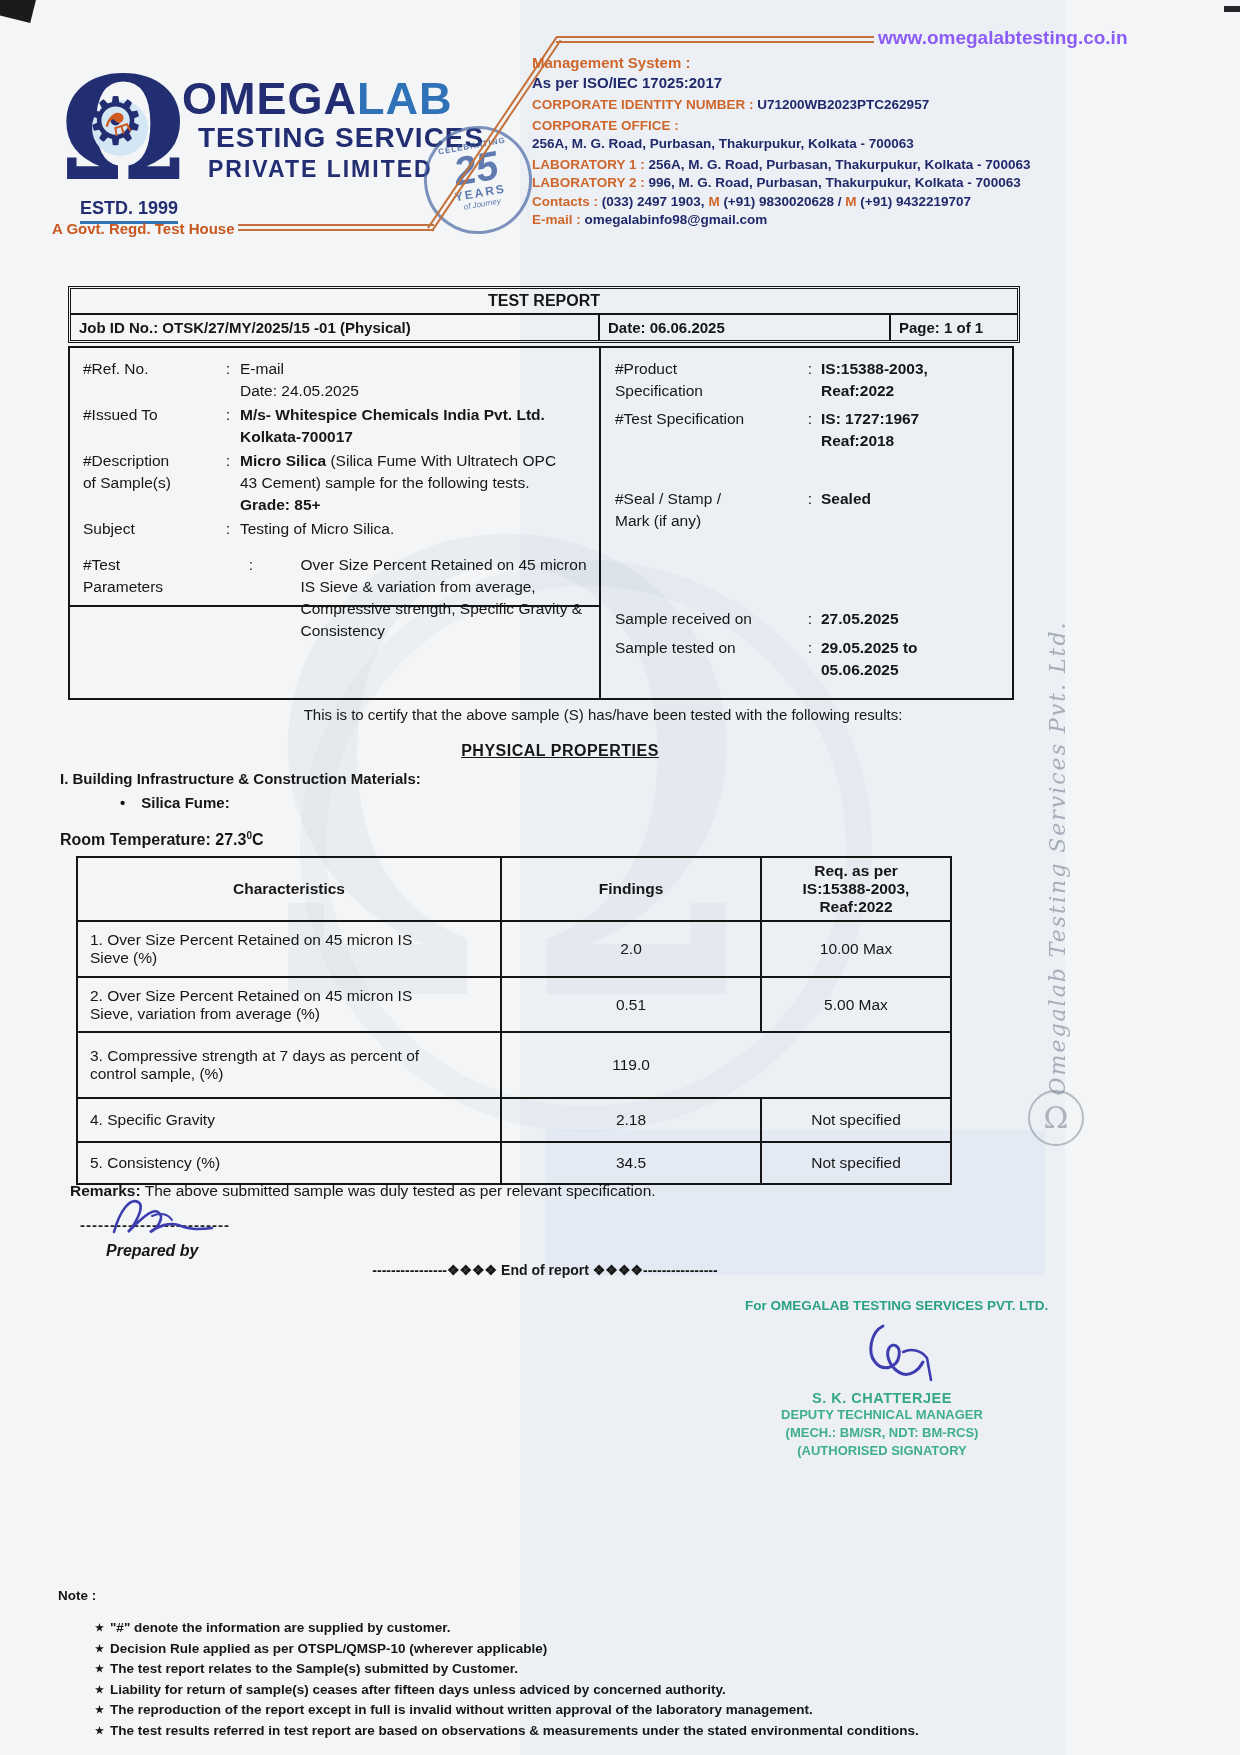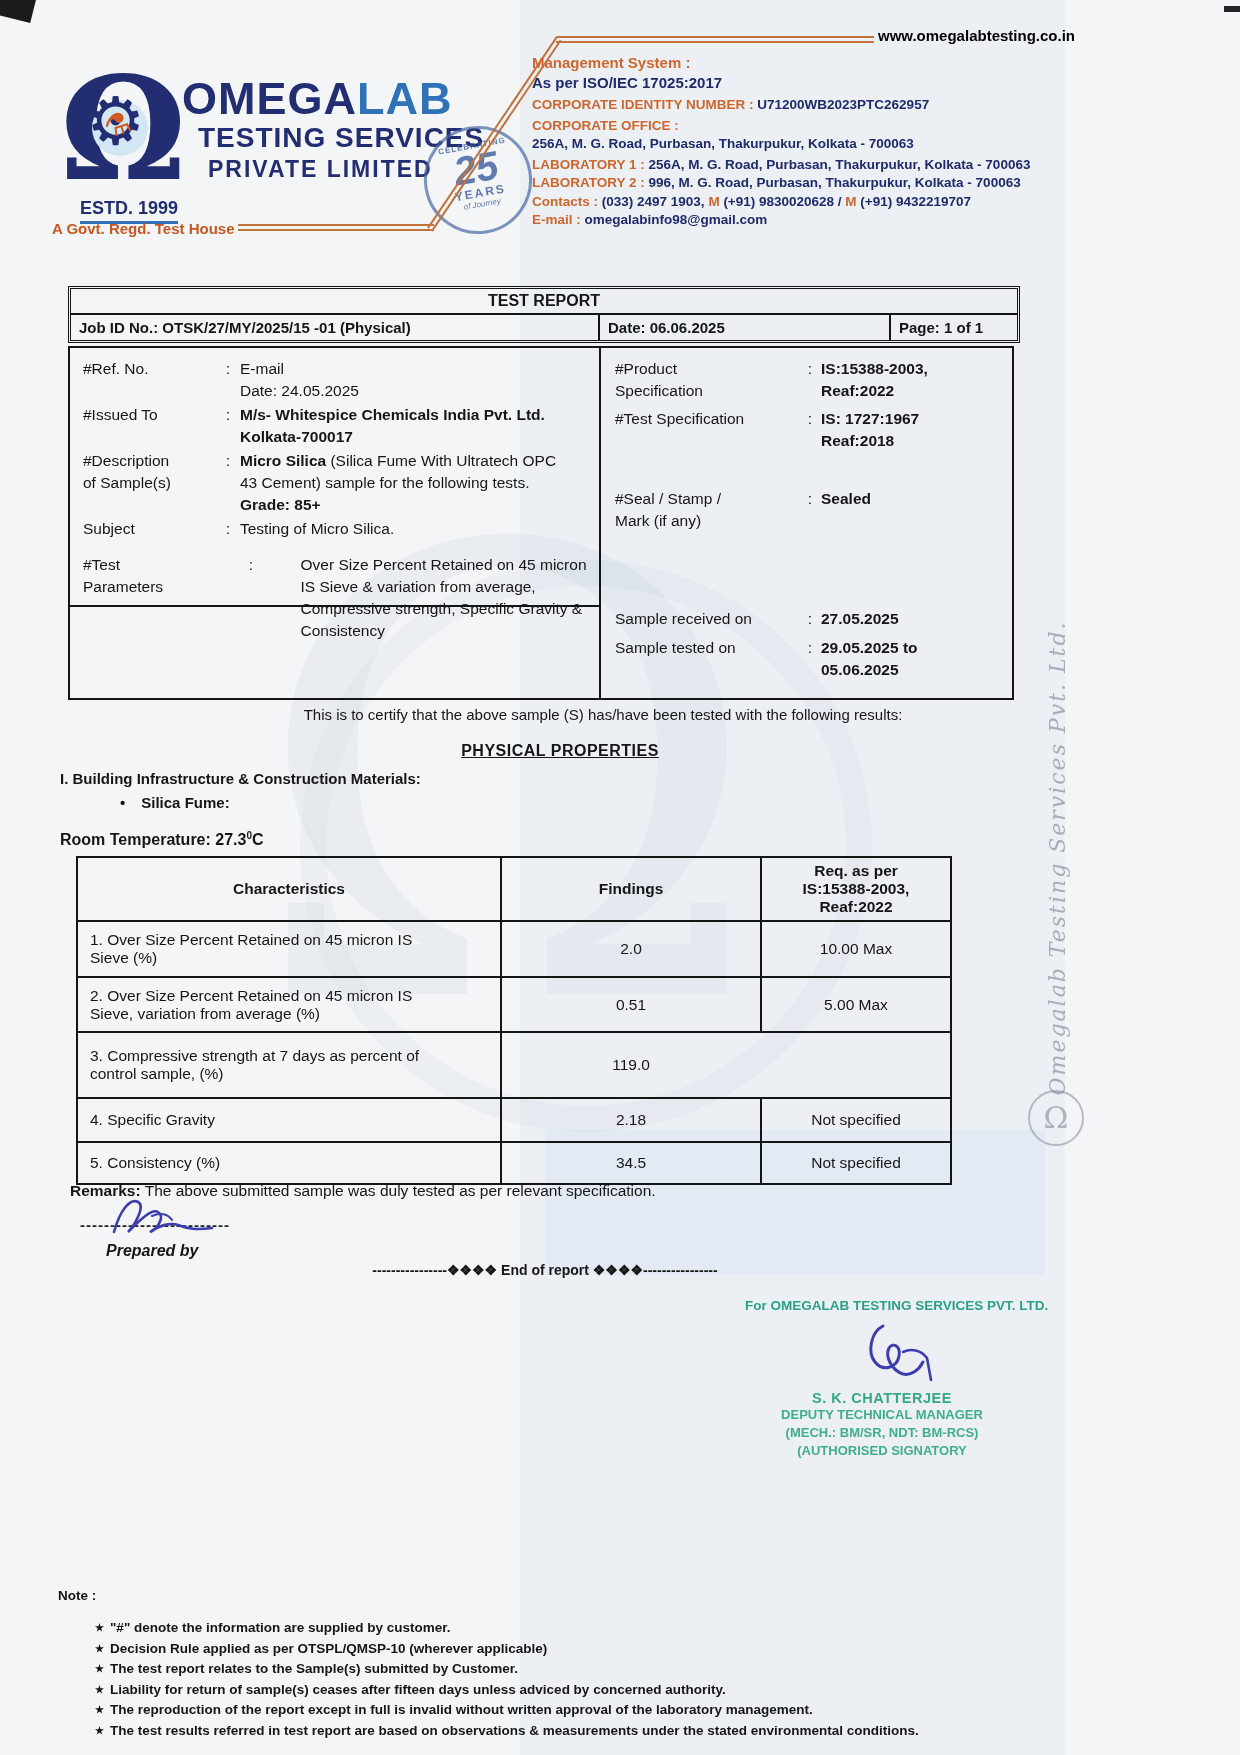--- a/index.html
+++ b/index.html
@@ -33,21 +33,21 @@
   .brand-3{position:absolute;left:208px;top:158px;font-size:23px;font-weight:bold;color:#222d72;letter-spacing:2px;line-height:1;}
   .tagline{position:absolute;left:52px;top:220px;font-size:15px;font-weight:bold;color:#c9571f;}
   .badge25{position:absolute;left:424px;top:126px;width:102px;height:102px;border:3px solid rgba(72,103,162,0.7);
            border-radius:50%;transform:rotate(-10deg);color:rgba(58,92,156,0.8);text-align:center;}
   .badge25 .b-top{font-size:8px;font-weight:bold;letter-spacing:1px;margin-top:12px;}
   .badge25 .b-num{font-size:40px;font-weight:bold;font-style:italic;line-height:0.9;}
   .badge25 .b-years{font-size:12px;font-weight:bold;letter-spacing:2px;}
   .badge25 .b-bot{font-size:8px;font-style:italic;}
   .oline{position:absolute;height:3px;border-top:2px solid #c4713b;border-bottom:2px solid #c4713b;}
   .oline-diag{transform-origin:left center;transform:rotate(-56deg);}
-  .website{position:absolute;left:878px;top:27px;font-size:15px;font-weight:bold;color:#000000;}
+  .website{position:absolute;left:878px;top:27px;font-size:19px;font-weight:bold;color:#8b5cf6;}
   .hinfo{position:absolute;left:532px;top:54px;width:560px;font-size:13.5px;line-height:17.5px;}
   .hinfo .lab-o{color:#cf662b;font-weight:bold;}
   .hinfo .val-n{color:#20296b;font-weight:bold;}
   .hinfo .row{margin-bottom:1px;}
   .hinfo .mg{font-size:15px;}
   
   .rep-table{position:absolute;left:68px;top:286px;width:946px;border:3px double #151515;background:transparent;}
   .rep-title{border-bottom:2px solid #151515;text-align:center;font-weight:bold;font-size:16px;padding:3px 0;}
   .rep-row{display:flex;font-size:15px;font-weight:bold;}
   .rep-cell{padding:4px 8px;}

